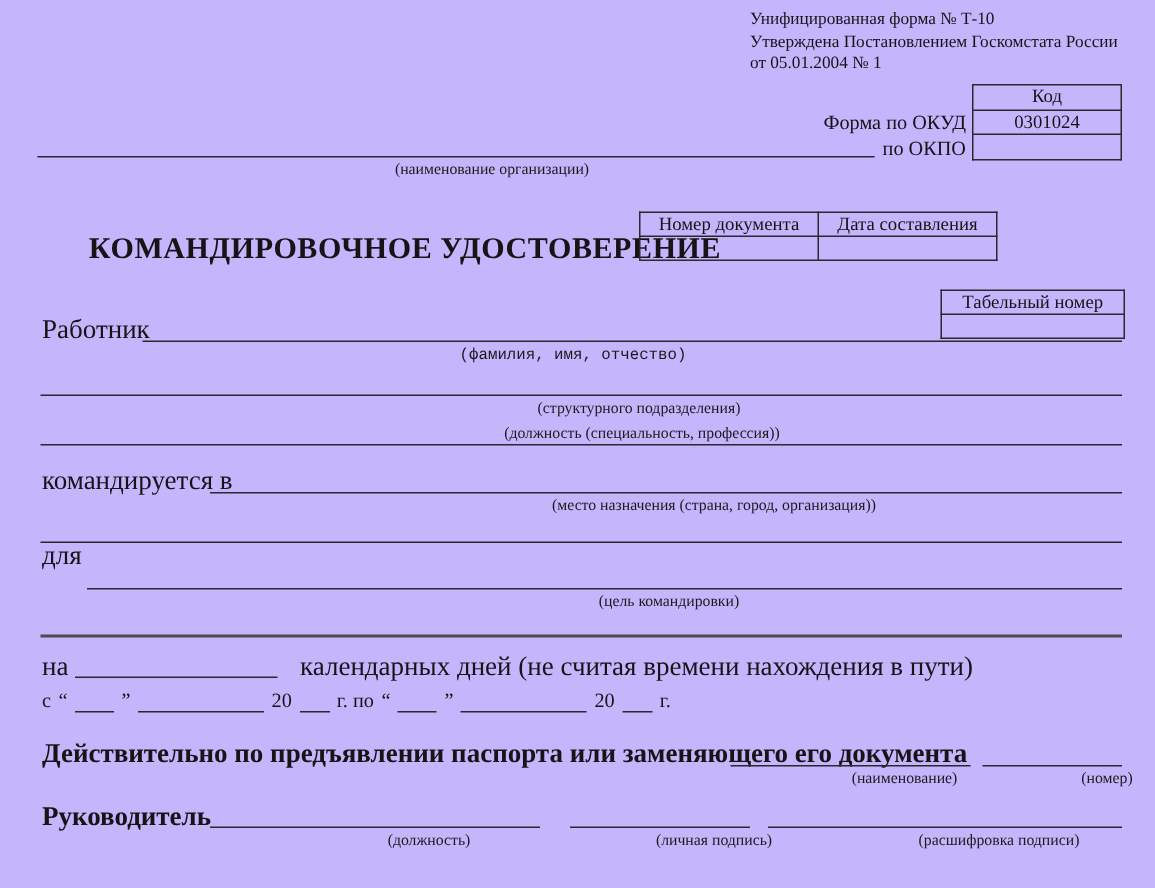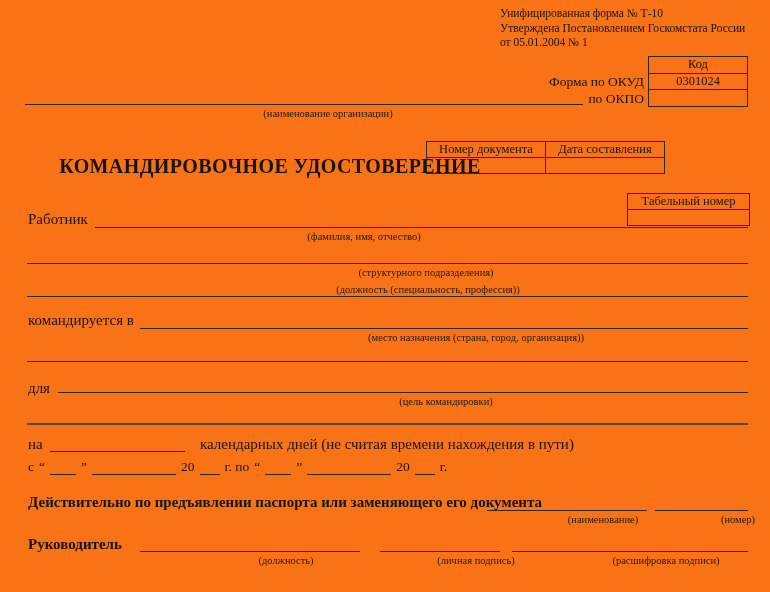--- a/index.html
+++ b/index.html
@@ -1,24 +1,24 @@
 <!DOCTYPE html>
 <html><head>
 <meta charset="utf-8">
 <style>
   html,body{margin:0;padding:0;background:#e8e8e8;}
   .page{
     position:relative;
     width:770px;height:592px;
-    background:#f97316;
+    background:#c4b5fd;
     font-family:"Liberation Serif","DejaVu Serif",serif;
     color:#151515;
     overflow:hidden;
   }
-  .lbl{position:absolute;font-size:15px;white-space:nowrap;line-height:15px;}
+  .lbl{position:absolute;font-size:18px;white-space:nowrap;line-height:15px;}
   .bold{font-weight:bold;}
   .hint{position:absolute;font-size:10.5px;white-space:nowrap;transform:translateX(-50%);line-height:12px;color:#1b1b1b;margin-left:36px;}
   .fill-line{position:absolute;height:0;border-bottom:1px solid #2a2a2a;}
   .thick-line{position:absolute;height:0;border-bottom:2px solid #4d4d4d;}
   .top-note{position:absolute;left:500px;top:6px;font-size:11.5px;line-height:14.5px;}
   table{border-collapse:collapse;position:absolute;}
   td{border:1px solid #2a2a2a;text-align:center;font-size:12.5px;padding:0 2px;height:15px;line-height:15px;}
   .code-table{left:648px;top:56px;width:100px;}
   .code-table td{height:15.5px;font-family:Liberation Serif, serif;}
   .side-label{position:absolute;left:440px;width:204px;text-align:right;font-size:13.5px;white-space:nowrap;}
@@ -86,35 +86,35 @@
           <td>Табельный номер</td>
         </tr>
     <tr>
           <td></td>
         </tr>
   </tbody>
     </table>
 
   <div class="lbl" style="left:28px;top:212px;">Работник</div>
   <div class="fill-line" style="left:95px;top:227px;width:653px;"></div>
-  <div class="hint" style="left:328px;top:231px;">(фамилия, имя, отчество)</div>
+  <div class="hint" style="left:346px;top:231px;font-family:Liberation Mono, monospace;">(фамилия, имя, отчество)</div>
 
   <div class="fill-line" style="left:27px;top:263px;width:721px;"></div>
   <div class="hint" style="left:390px;top:267px;">(структурного подразделения)</div>
 
   <div class="fill-line" style="left:27px;top:296px;width:721px;"></div>
   <div class="hint" style="left:392px;top:284px;">(должность (специальность, профессия))</div>
 
   <div class="lbl" style="left:28px;top:313px;">командируется в</div>
   <div class="fill-line" style="left:140px;top:328px;width:608px;"></div>
   <div class="hint" style="left:440px;top:332px;">(место назначения (страна, город, организация))</div>
 
   <div class="fill-line" style="left:27px;top:361px;width:721px;"></div>
 
-  <div class="lbl" style="left:28px;top:381px;">для</div>
+  <div class="lbl" style="left:28px;top:363px;">для</div>
   <div class="fill-line" style="left:58px;top:392px;width:690px;"></div>
   <div class="hint" style="left:410px;top:396px;">(цель командировки)</div>
 
   <div class="thick-line" style="left:27px;top:423px;width:721px;"></div>
 
   <div class="lbl" style="left:28px;top:437px;">на</div>
   <div class="fill-line" style="left:50px;top:451px;width:135px;"></div>
   <div class="lbl" style="left:200px;top:437px;">календарных дней (не считая времени нахождения в пути)</div>
 
   <div class="dates-row">

